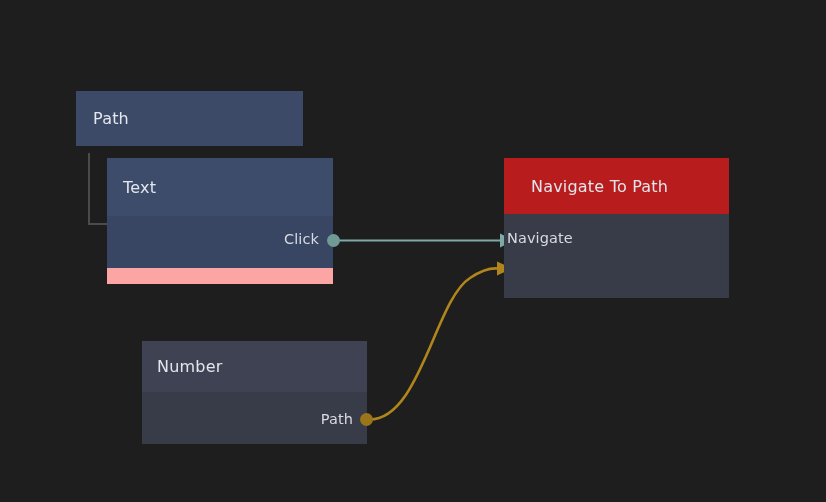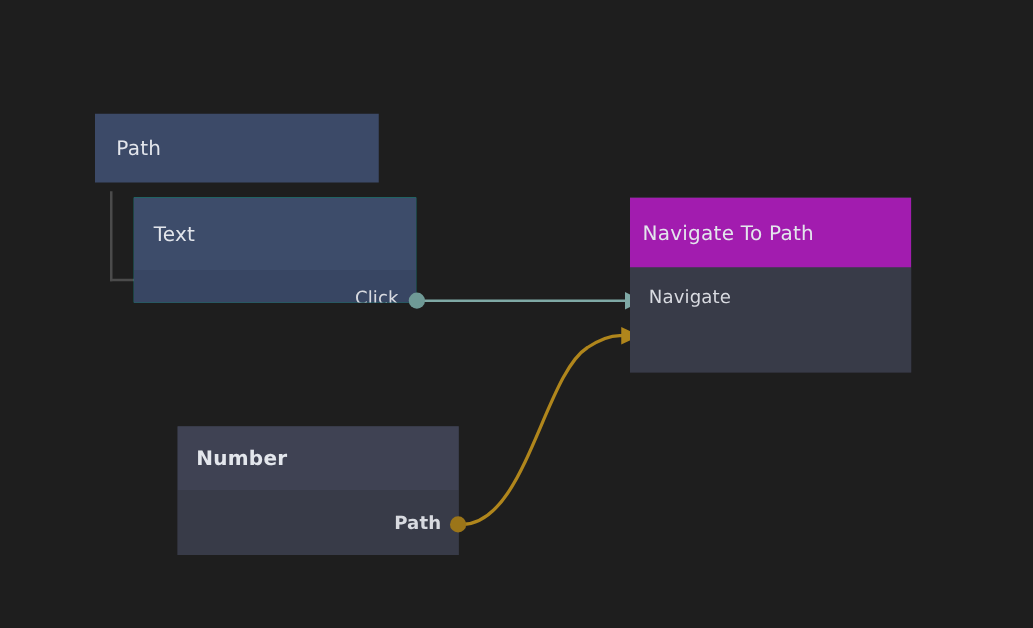--- a/index.html
+++ b/index.html
@@ -81,22 +81,22 @@
     border-left: 2px solid #4b4b4b;
     border-bottom: 2px solid #4b4b4b;
     box-sizing: border-box;
   }
 
   
   #node-text {
     left: 107px;
     top: 158px;
     width: 226px;
-    height: 84px;
-    background: #14b8a6;
+    height: 126px;
+    background: #fca5a5;
   }
   #node-text .node-header {
     height: 58px;
     padding-left: 16px;
     background: #3d4c6a;
   }
   #node-text .node-body {
     height: 52px;
     background: #384663;
   }
@@ -109,42 +109,41 @@
   
   #node-navigate {
     left: 504px;
     top: 158px;
     width: 225px;
     height: 140px;
     background: #383b48;
   }
   #node-navigate .node-header {
     height: 56px;
-    padding-left: 10px;
-    background: #a21caf;
+    padding-left: 27px;
+    background: #b91c1c;
   }
   #node-navigate .node-body {
     height: 84px;
     background: #383b48;
   }
   #node-navigate .port-in {
-    left: 15px;
+    left: 3px;
     text-align: right;
   }
   #node-navigate .port-in.r0 { top: 14px; }
   #node-navigate .port-in.r1 { top: 44px; }
 
   
   #node-number {
     left: 142px;
     top: 341px;
     width: 225px;
     height: 103px;
     background: #383b48;
-    font-weight: bold;
   }
   #node-number .node-header {
     height: 51px;
     padding-left: 15px;
     background: #3f4253;
   }
   #node-number .node-body {
     height: 52px;
     background: #383b48;
   }

